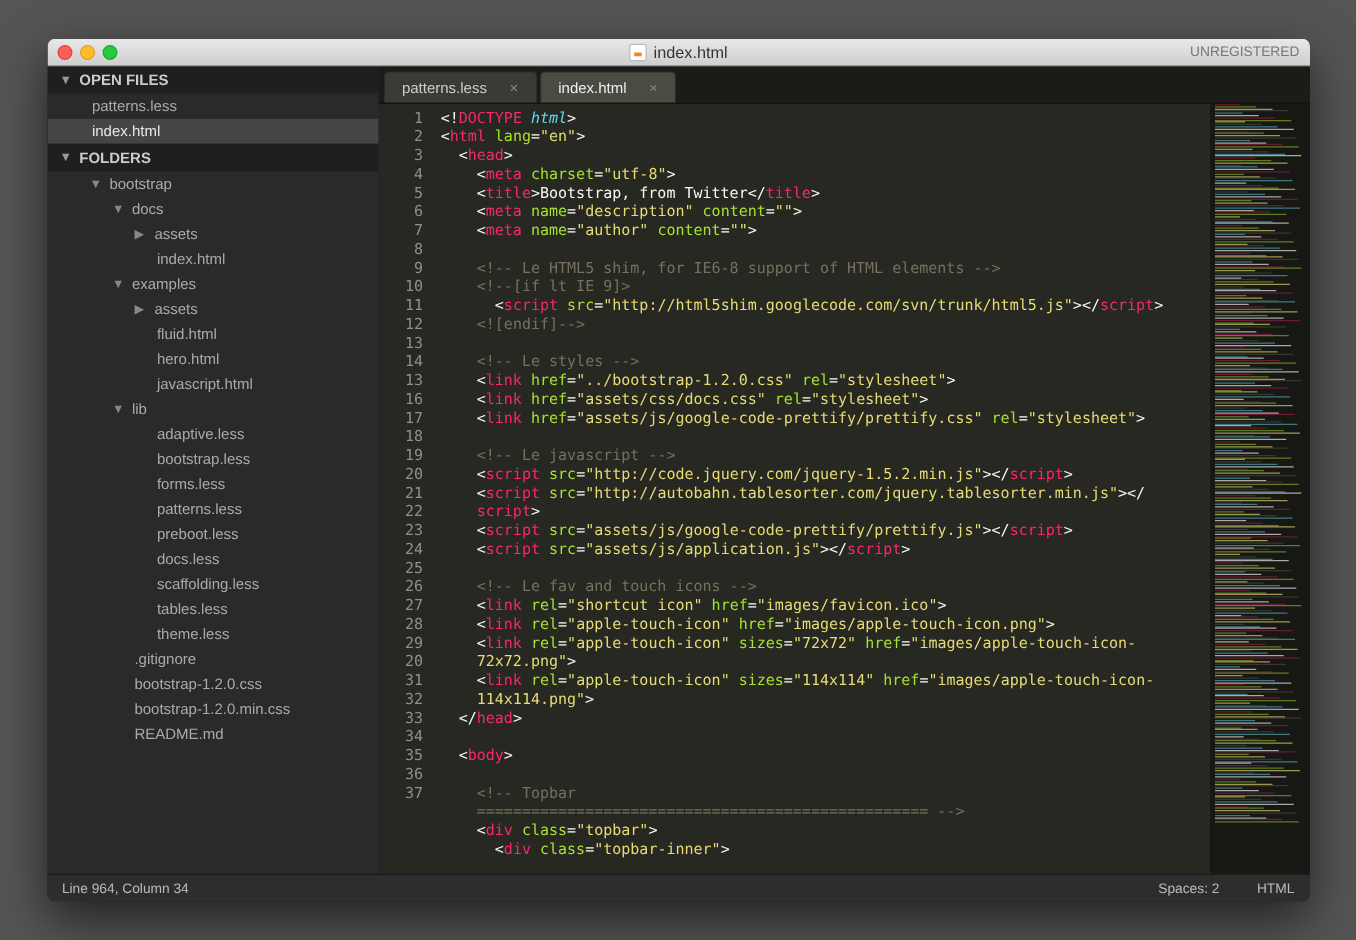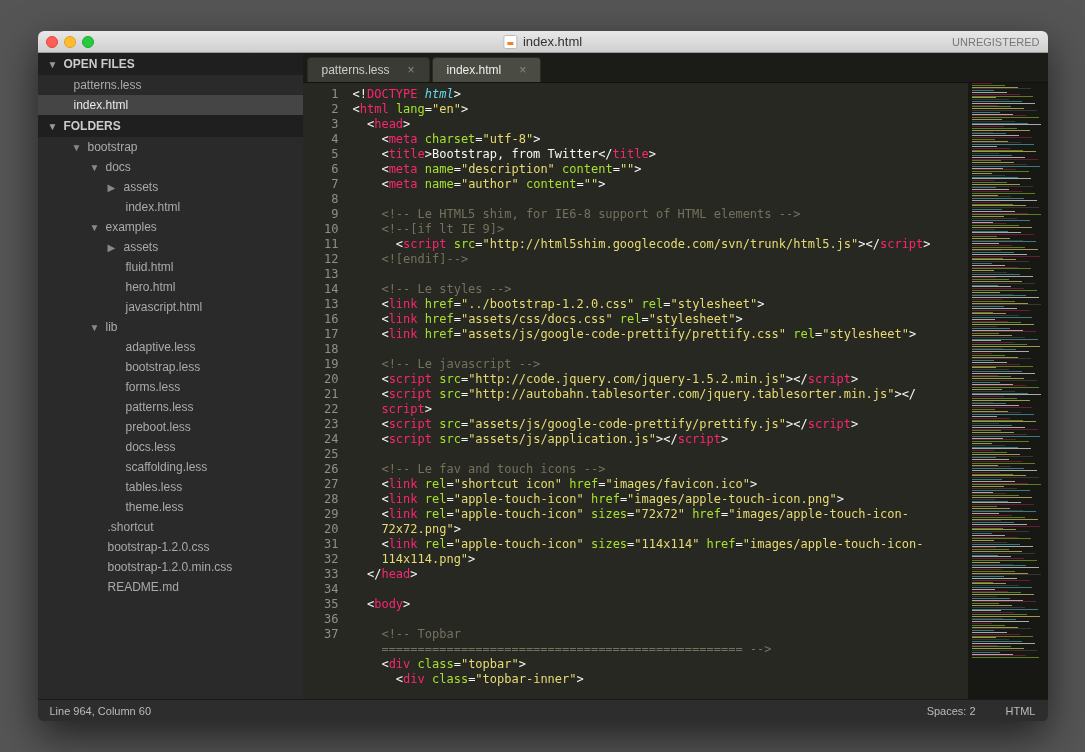--- a/index.html
+++ b/index.html
@@ -273,21 +273,21 @@
           </div>
           <div class="file-item i3">adaptive.less</div>
           <div class="file-item i3">bootstrap.less</div>
           <div class="file-item i3">forms.less</div>
           <div class="file-item i3">patterns.less</div>
           <div class="file-item i3">preboot.less</div>
           <div class="file-item i3">docs.less</div>
           <div class="file-item i3">scaffolding.less</div>
           <div class="file-item i3">tables.less</div>
           <div class="file-item i3">theme.less</div>
-          <div class="file-item i2">.shortcut</div>
+          <div class="file-item i2">.gitignore</div>
           <div class="file-item i2">bootstrap-1.2.0.css</div>
           <div class="file-item i2">bootstrap-1.2.0.min.css</div>
           <div class="file-item i2">README.md</div>
         </div>
     </div>
 
     <div class="editor-area">
       <div class="tabbar" id="tabbar">
           <div class="tab">
             <span>patterns.less</span>
@@ -663,20 +663,20 @@
             <div class="minimap-strip" style="top: 570.6px; background: rgb(248, 248, 242); opacity: 0.65; width: 41px;"></div>
             <div class="minimap-strip" style="top: 572.4px; background: rgb(249, 38, 114); opacity: 0.35; width: 54px;"></div>
             <div class="minimap-strip" style="top: 574.2px; background: rgb(166, 226, 46); opacity: 0.5; width: 67px;"></div>
           </div>
       </div>
     </div>
 
   </div>
 
   <div class="statusbar">
-    <span>Line 964, Column 60</span>
+    <span>Line 964, Column 34</span>
     <span class="right">
       <span>Spaces: 2</span>
       <span>HTML</span>
     </span>
   </div>
 
 </div>
 
 </body></html>

